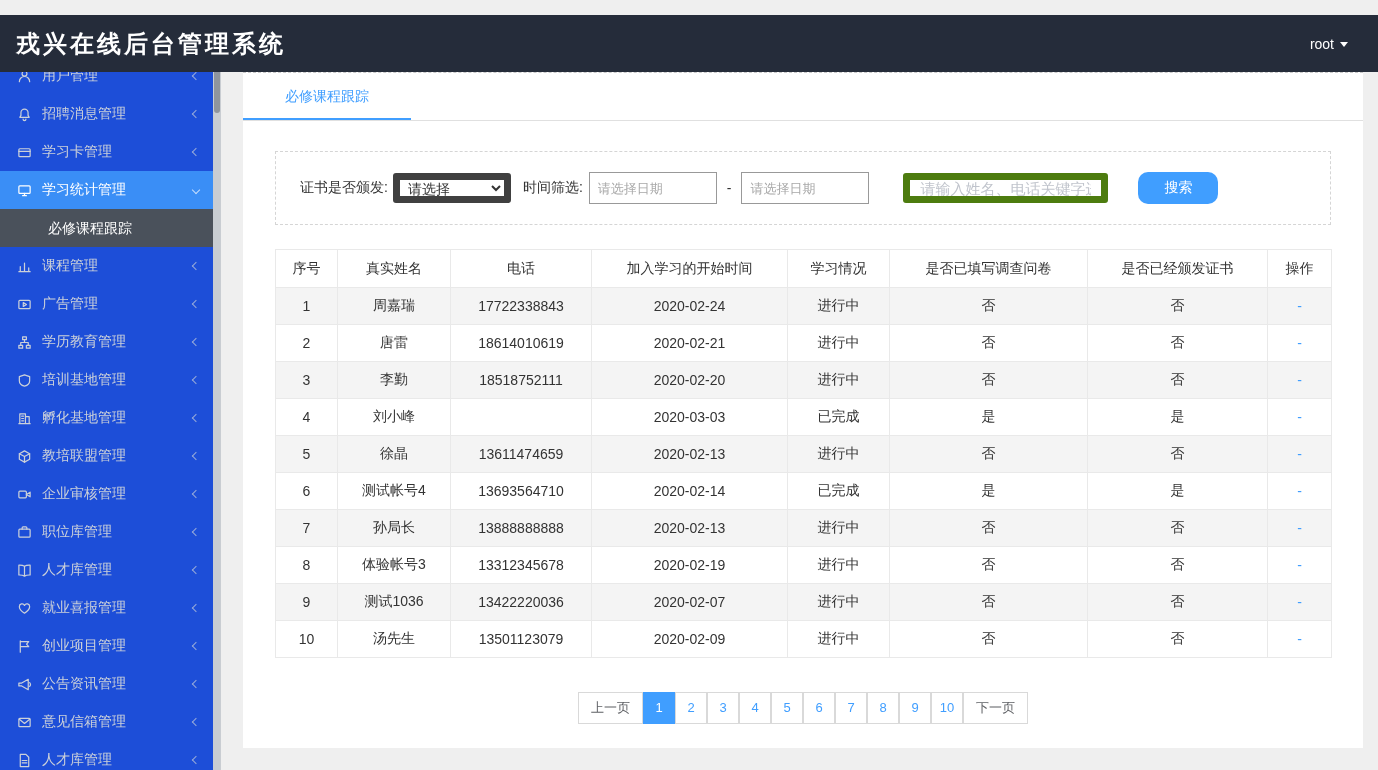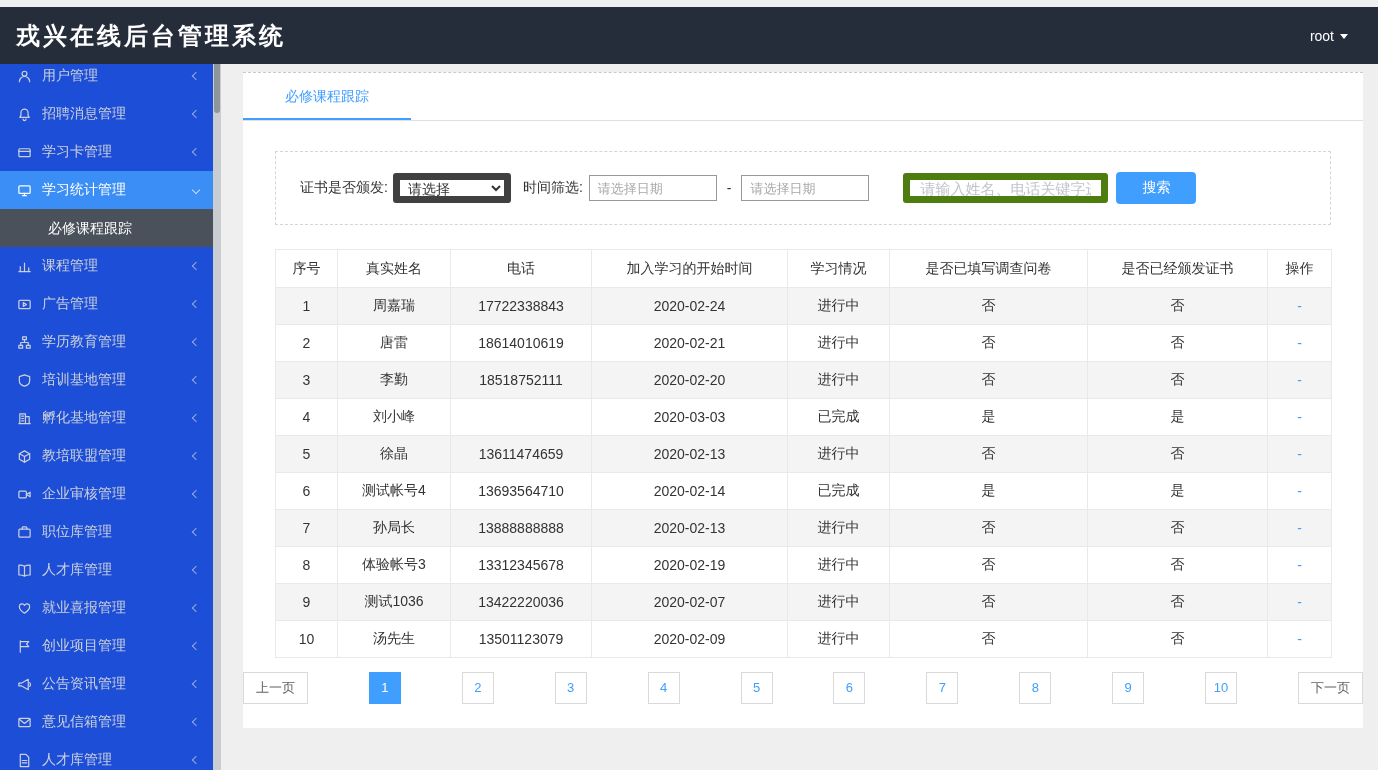--- a/index.html
+++ b/index.html
@@ -1,20 +1,20 @@
 <!DOCTYPE html>
 <html style="--accent: #409EFF;"><head>
 <meta charset="utf-8">
 <style>
   * { margin:0; padding:0; box-sizing:border-box; }
   html,body { width:1378px; height:770px; overflow:hidden;
     font-family:"Liberation Sans","DejaVu Sans",sans-serif; font-size:14px; color:#333; background:#efefef; }
 
   
-  .header { position:absolute; top:7px; left:0; width:1378px; height:57px; background:#252c3a;
+  .header { position:absolute; top:15px; left:0; width:1378px; height:57px; background:#252c3a;
     display:flex; align-items:center; justify-content:space-between; padding:0 30px 0 16px; z-index:10; }
   .app-title { color:#fff; font-family:"DejaVu Serif","Liberation Serif",serif; font-weight:700;
     font-size:24px; letter-spacing:3px; }
   .user-menu { color:#fff; font-size:14px; display:flex; align-items:center; cursor:pointer;margin-left:31px; }
   .caret { width:0; height:0; border-left:4px solid transparent; border-right:4px solid transparent;
     border-top:5px solid #fff; margin-left:6px; margin-top:2px; }
 
   
   .sidebar { position:absolute; top:57px; left:0; width:213px; bottom:0; background:#1d4ed8; overflow:hidden; }
   .menu-item { height:38px; display:flex; align-items:center; padding:0 14px 0 16px;
@@ -39,38 +39,38 @@
   .tabs { height:48px; border-bottom:1px solid #e0e0e0; display:flex; }
   .tab { width:168px; text-align:center; line-height:47px; color:var(--accent,#409EFF); font-size:14px;
     border-bottom:2px solid var(--accent,#409EFF); cursor:pointer; }
 
   .filter-bar { margin:30px 32px 0; border:1px dashed #d5d5d5; padding:20px 24px;
     display:flex; align-items:center; font-size:14px; color:#333; }
   .f-label { white-space:nowrap; }
   .cert-select { height:30px; width:118px; margin-left:5px; border:7px solid #404040; border-radius:3px;
     background:#fff; font-size:14px; padding:0 4px; color:#333; }
   .lbl-time { margin-left:12px; }
-  .date-input { width:128px; height:26px; border:1px solid #999; padding:0 8px; font-size:13px; margin-left:6px; }
+  .date-input { width:128px; height:32px; border:1px solid #999; padding:0 8px; font-size:13px; margin-left:6px; }
   .date-sep { margin:0 4px 0 10px; color:#333; }
   .search-input { margin-left:34px; width:205px; height:30px; border:7px solid #4d7c0f; border-radius:3px;
     padding:0 10px; font-size:15px; }
   .date-input::placeholder { color:#a8a8a8; }
   .search-input::placeholder { color:#c0c4cc; }
-  .search-btn { margin-left:8px; width:80px; height:32px; background:var(--accent,#409EFF); color:#fff;
-    border:none; border-radius:4px; font-size:14px; cursor:pointer; }
+  .search-btn { margin-left:30px; width:80px; height:32px; background:var(--accent,#409EFF); color:#fff;
+    border:none; border-radius:10px; font-size:14px; cursor:pointer; }
 
   .data-table { margin:24px 32px 0; width:1056px; border-collapse:collapse; table-layout:fixed;
     text-align:center; font-size:14px; color:#333; }
   .data-table th, .data-table td { border:1px solid #e9e9e9; height:37px; font-weight:400;
     overflow:hidden; white-space:nowrap; }
   .data-table thead th { background:#fff; height:38px; }
   .data-table tbody tr:nth-child(odd) { background:#f4f4f4; }
   .data-table td.op { color:var(--accent,#409EFF); cursor:pointer; }
 
-  .pagination { margin-top:14px; display:flex; justify-content:space-between; }
+  .pagination { margin-top:34px; display:flex; justify-content:center; }
   .page-item { min-width:32px; height:32px; line-height:30px; text-align:center; border:1px solid #d9d9d9;
     background:#fff; color:var(--accent,#409EFF); font-size:13px; padding:0 5px; cursor:pointer; }
   .page-item.nav { padding:0 12px; color:#606266; }
   .page-item.active { background:var(--accent,#409EFF); border-color:var(--accent,#409EFF); color:#fff; }
 </style>
 </head>
 <body>
 
 <div class="header">
   <div class="app-title">戎兴在线后台管理系统</div>

